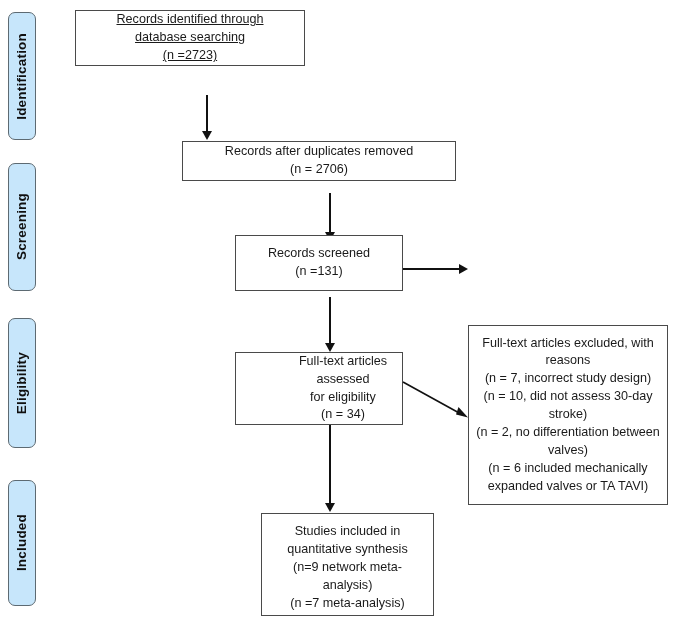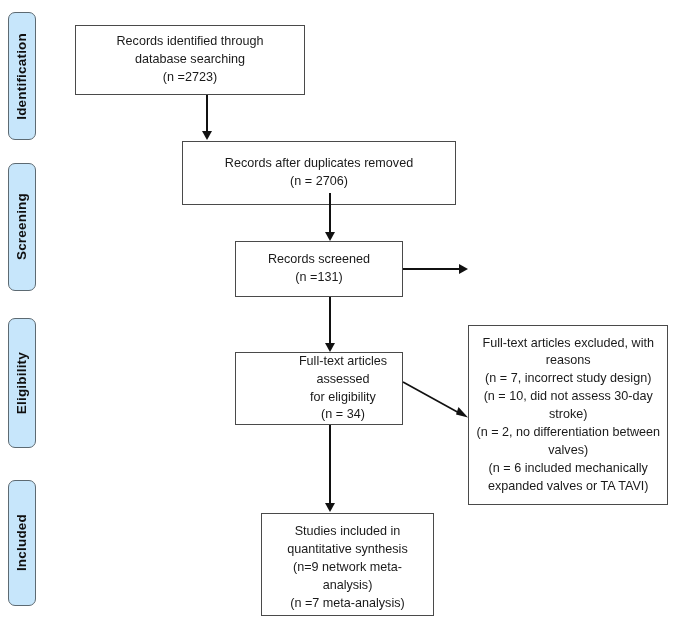--- a/index.html
+++ b/index.html
@@ -109,38 +109,38 @@
   </div>
 
   <div class="stage" style="left:8px; top:318px; width:28px; height:130px;">
     <span class="stage-label">Eligibility</span>
   </div>
 
   <div class="stage" style="left:8px; top:480px; width:28px; height:126px;">
     <span class="stage-label">Included</span>
   </div>
 
-  <div class="box" style="left:75px; top:25px; width:230px; height:70px;">
+  <div class="box" style="left:75px; top:10px; width:230px; height:56px;text-decoration:underline;">
     <div class="box-text">Records identified through
 database searching
 (n =2723)</div>
   </div>
 
   <div class="conn conn-v" style="left:206px; top:95px; height:38px;"></div>
   <div class="arrowhead arrow-down" style="left:201.5px; top:131px;"></div>
 
-  <div class="box" style="left:182px; top:141px; width:274px; height:64px;">
+  <div class="box" style="left:182px; top:141px; width:274px; height:40px;">
     <div class="box-text">Records after duplicates removed
 (n = 2706)</div>
   </div>
 
   <div class="conn conn-v" style="left:329px; top:193px; height:41px;"></div>
   <div class="arrowhead arrow-down" style="left:324.5px; top:232px;"></div>
 
-  <div class="box" style="left:235px; top:241px; width:168px; height:56px;">
+  <div class="box" style="left:235px; top:235px; width:168px; height:56px;">
     <div class="box-text">Records screened
 (n =131)</div>
   </div>
 
   <div class="conn conn-h" style="left:403px; top:268px; width:58px;"></div>
   <div class="arrowhead arrow-right" style="left:459px; top:263.5px;"></div>
 
 
   <div class="conn conn-v" style="left:329px; top:297px; height:48px;"></div>
   <div class="arrowhead arrow-down" style="left:324.5px; top:343px;"></div>
@@ -149,21 +149,21 @@
     <div class="box-text">Full-text articles assessed
 for eligibility
 (n = 34)</div>
   </div>
 
   <svg class="diag-svg" style="left:0; top:0; width:676px; height:618px;">
     <line x1="403" y1="382" x2="461" y2="414" stroke="#111111" stroke-width="1.6"></line>
     <polygon points="468,417.5 456,414.5 458.5,407" fill="#111111"></polygon>
   </svg>
 
-  <div class="box" style="left:468px; top:325px; width:200px; height:180px;justify-content:flex-end;">
+  <div class="box" style="left:468px; top:325px; width:200px; height:180px;">
     <div class="box-text">Full-text articles excluded, with
 reasons
 (n = 7, incorrect study design)
 (n = 10, did not assess 30-day
 stroke)
 (n = 2, no differentiation between
 valves)
 (n = 6 included mechanically
 expanded valves or TA TAVI)</div>
   </div>

